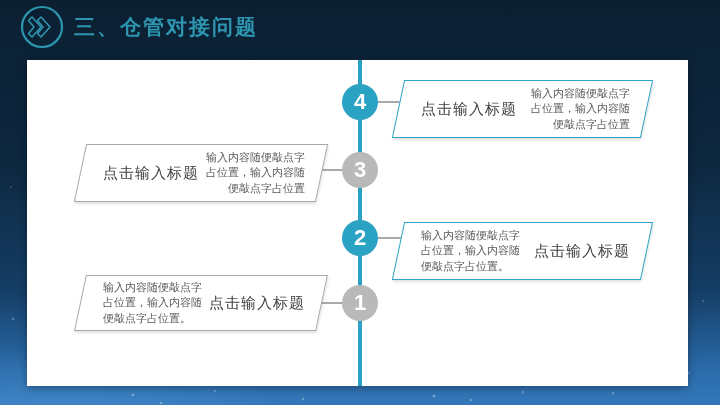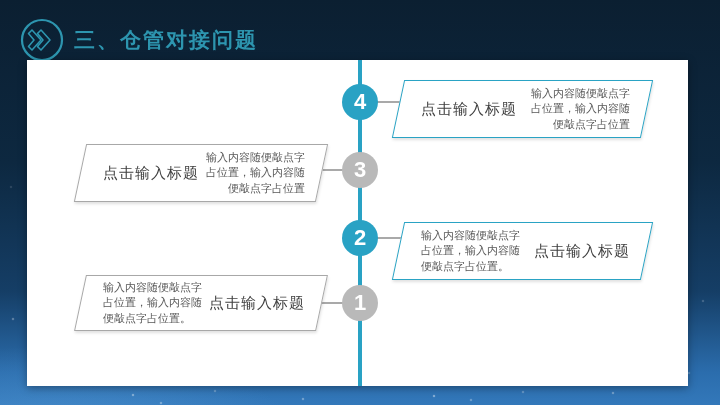--- a/index.html
+++ b/index.html
@@ -23,21 +23,21 @@
       58px 366px 1px rgba(255,255,255,.5), 132px 394px 1px rgba(255,255,255,.6),
       214px 390px 1px rgba(255,255,255,.4), 302px 398px 1px rgba(255,255,255,.5),
       433px 395px 1px rgba(255,255,255,.65), 522px 391px 1px rgba(255,255,255,.4),
       612px 392px 1px rgba(255,255,255,.5), 688px 372px 1px rgba(255,255,255,.35),
       702px 300px 1px rgba(255,255,255,.3), 10px 186px 1px rgba(255,255,255,.2),
       470px 399px 1px rgba(255,255,255,.45), 160px 402px 1px rgba(255,255,255,.5);
   }
 
   
   .hdr {
-    position: absolute; left: 20px; top: 18px; height: 44px;
+    position: absolute; left: 20px; top: 5px; height: 44px;
     display: flex; align-items: center; gap: 10px;
   }
   .hdr-icon { width: 44px; height: 44px; display: block; }
   .hdr-title {
     margin: 0; font-size: 21px; font-weight: bold;
     color: #2d95af; letter-spacing: 2px;
   }
 
   
   .panel {

